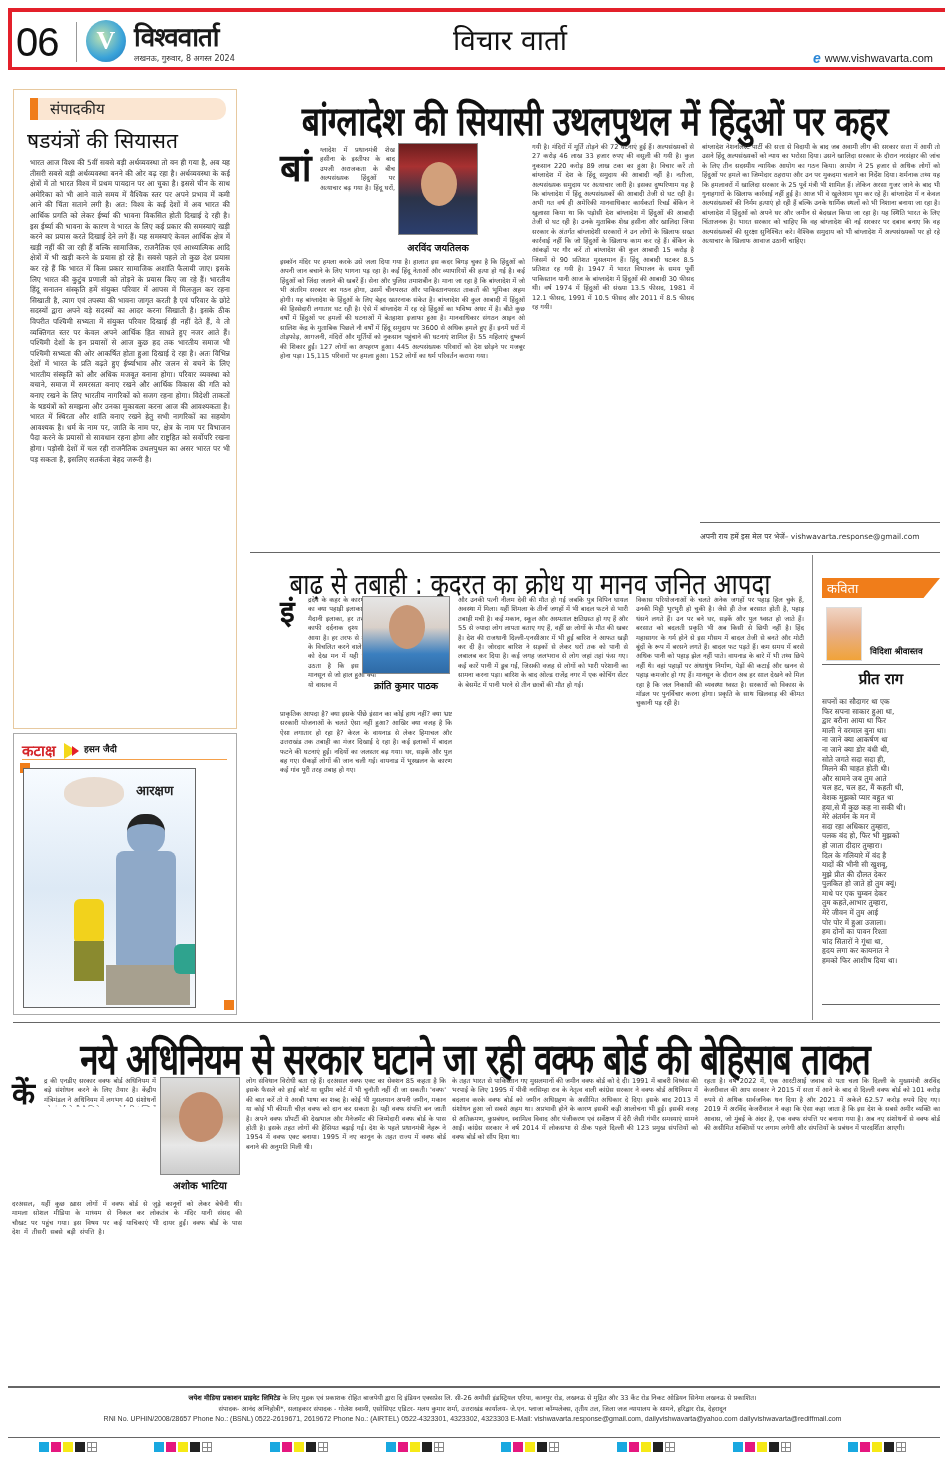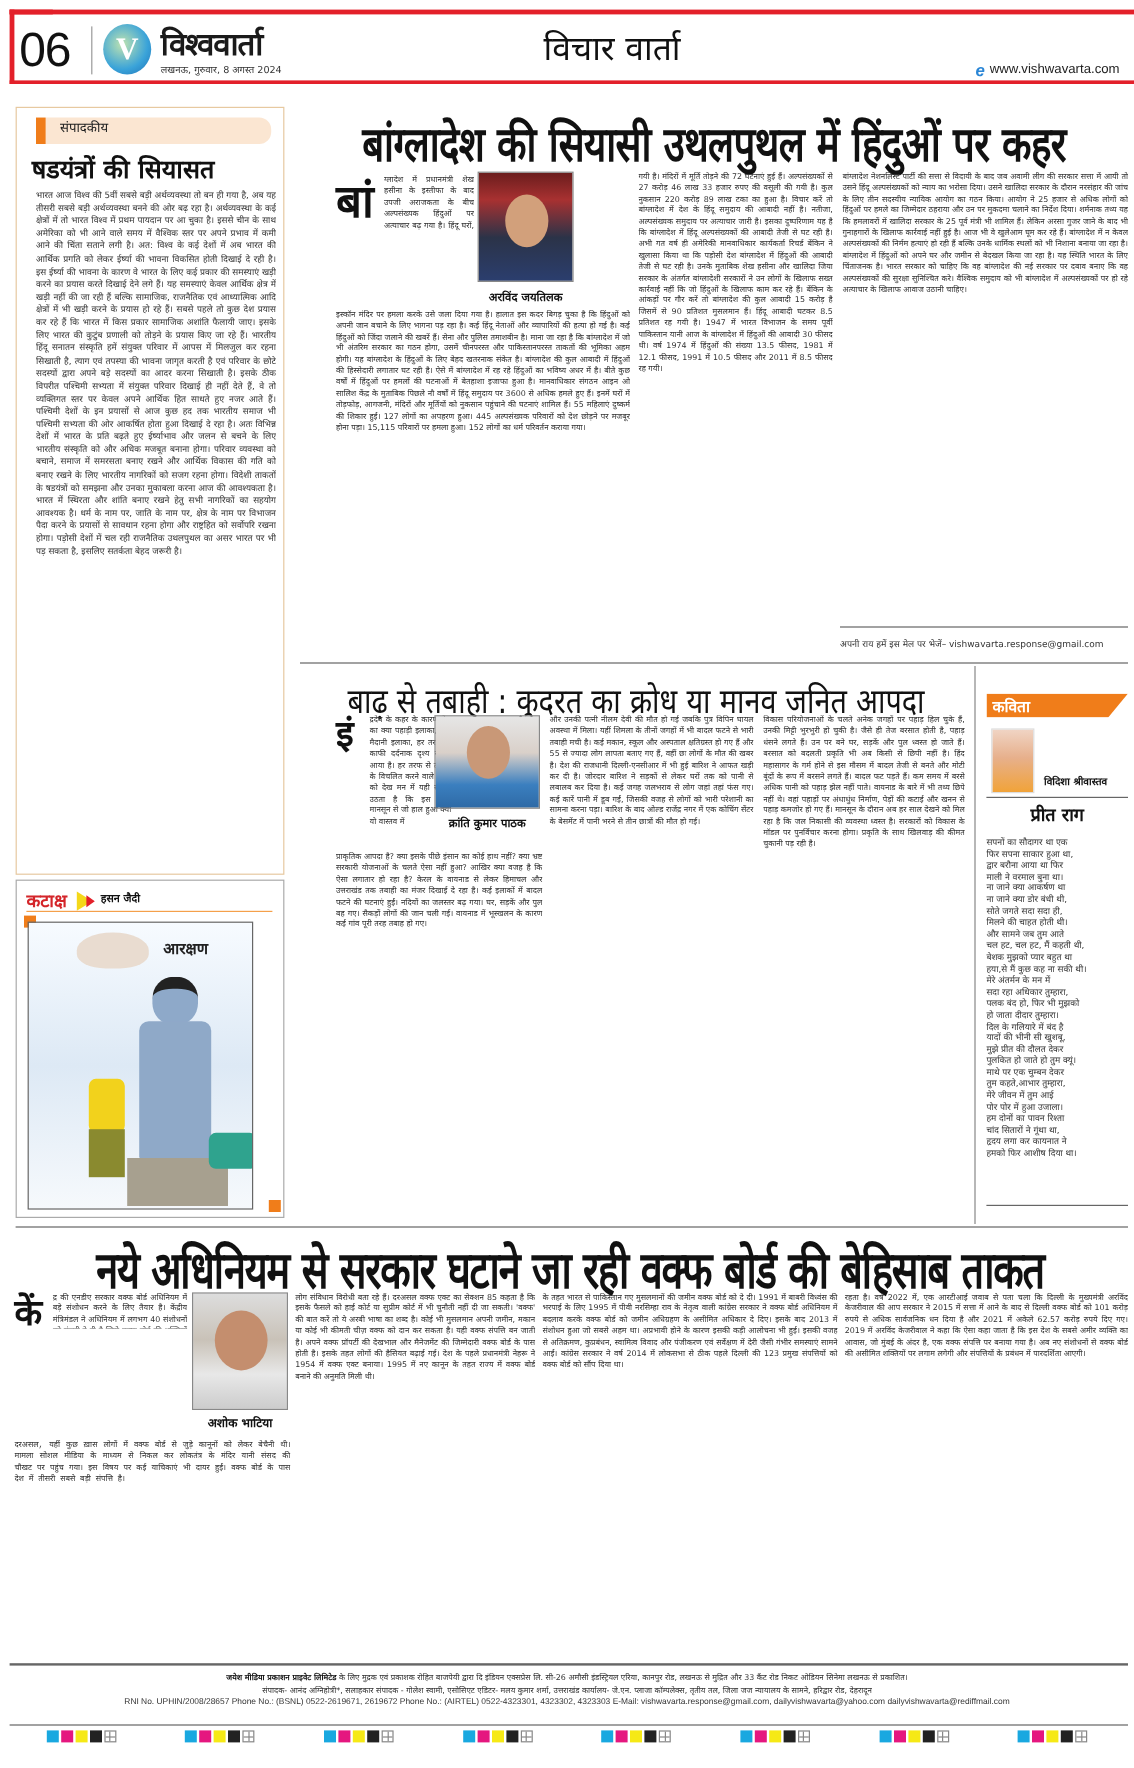--- a/index.html
+++ b/index.html
@@ -13,31 +13,31 @@
   .logo { left: 86px; top: 20px; width: 40px; height: 42px; border-radius: 50%; background: radial-gradient(circle at 40% 40%, #bfe3b0 0%, #3aa3d9 60%, #1d6fb5 100%); display:flex; align-items:center; justify-content:center; font-family:"Liberation Serif", serif; font-weight:bold; color:#fff; font-size:26px; }
   .brand { left: 134px; top: 18px; font-size: 26px; font-weight: bold; color: #1a1a1a; font-family: Liberation Sans, sans-serif; letter-spacing:-1px; }
   .dateline { left: 134px; top: 52px; font-size: 8px; color: #333; }
   .section { left: 400px; top: 20px; width: 220px; text-align: center; font-size: 28px; color: #111; }
   .web { right: 12px; top: 50px; font-size: 11px; color: #222; font-family: "Liberation Sans", sans-serif; display:flex; align-items:center; gap:4px; }
   .web .e { color:#2a86d6; font-style: italic; font-weight:bold; font-size:14px; }
   
   .edbox { left: 13px; top: 89px; width: 224px; height: 640px; border: 1px solid #e7c9a0; background: #fff; }
   .edhead { left: 30px; top: 98px; width: 196px; height: 22px; background: #fbe6d2; border-radius: 0 10px 10px 0; }
   .edhead .bar { position:absolute; left:0; top:0; width:8px; height:22px; background:#f07d1a; }
-  .edhead span { position:absolute; left:20px; top:0px; font-size:11px; color:#222;font-family:Liberation Serif, serif; }
-  .edtitle { left: 13px; top: 126px; width: 179px; text-align:center; font-size: 21px; font-weight: bold; color:#111; }
+  .edhead span { position:absolute; left:20px; top:0px; font-size:15px; color:#222;font-family:Liberation Serif, serif; }
+  .edtitle { left: 13px; top: 126px; width: 179px; text-align:center; font-size: 21px; font-weight: normal; color:#111; }
   .edbody { left: 30px; top: 158px; width: 200px; font-size: 7.3px; line-height: 10.6px; color:#333; text-align: justify; font-family:"DejaVu Sans", sans-serif; }
   
   .katbox { left: 13px; top: 733px; width: 224px; height: 282px; border: 1px solid #aaa; }
   .kattitle { left: 22px; top: 740px; font-size: 15px; color: #d4252a; font-weight: bold; }
   .katarrow { left: 64px; top: 743px; width:0; height:0; border-top:8px solid transparent; border-bottom:8px solid transparent; border-left:13px solid #f4d81a; }
   .katarrow2 { left: 72px; top: 746px; width:0; height:0; border-top:5px solid transparent; border-bottom:5px solid transparent; border-left:7px solid #e3202a; }
   .katauthor { left: 84px; top: 742px; font-size: 9px; color: #111; font-weight:bold; }
   .katline { left: 22px; top: 759px; width: 205px; height: 1px; background: #f5a04a; }
-  .cartoon { left: 23px; top: 768px; width: 188px; height: 240px; border: 1px solid #666; background: linear-gradient(180deg,#f7fbff 0%, #dde9f5 50%, #f6f9fc 100%); overflow:hidden;padding-left:21px; }
+  .cartoon { left: 23px; top: 768px; width: 173px; height: 240px; border: 1px solid #666; background: linear-gradient(180deg,#f7fbff 0%, #dde9f5 50%, #f6f9fc 100%); overflow:hidden;padding-left:21px; }
   .cartoon .cap { position:absolute; left:112px; top:12px; font-size:13px; font-weight:bold; color:#222; }
   .statue-head { position:absolute; left:103px; top:45px; width:38px; height:40px; border-radius:45%; background:#8ea9c9; border-top:10px solid #222; }
   .statue-body { position:absolute; left:92px; top:82px; width:60px; height:115px; background:#8fa9c8; border-radius:8px 8px 2px 2px; }
   .statue-base { position:absolute; left:82px; top:196px; width:84px; height:40px; background:#a7a08f; }
   .man1 { position:absolute; left:50px; top:130px; width:30px; height:45px; background:#f2d21c; border-radius:6px; }
   .man1legs { position:absolute; left:50px; top:172px; width:30px; height:40px; background:#8a8a2f; }
   .man2 { position:absolute; left:150px; top:175px; width:40px; height:30px; background:#2fa38e; border-radius:6px; }
   .bird { position:absolute; left:40px; top:8px; width:60px; height:30px; background:#e9dcd0; border-radius:50% 50% 40% 40%; }
   .orangecorner1 { left:20px; top:763px; width:10px; height:10px; background:#f07d1a; }
   .orangecorner2 { left:224px; top:1000px; width:10px; height:10px; background:#f07d1a; }
@@ -48,21 +48,21 @@
   .photo { background: linear-gradient(180deg,#6b1d1d 0%, #a83131 25%, #2b3348 60%, #2b3e6e 100%); border:1px solid #888; }
   .face { position:absolute; border-radius:50%; background:#d2a07b; }
   .caption { font-size: 9.5px; font-weight: bold; color:#111; text-align:center; }
   .hr { height: 1px; background: #666; }
   .vr { width: 1px; background: #888; }
   .email-note { left: 700px; top: 531px; font-size: 7.5px; color:#333; }
   
   .h2 { left: 250px; top: 563px; width: 560px; text-align:center; font-size: 24px; color:#111; transform: scaleY(1.2); transform-origin: top; }
   
   .kavita { left: 822px; top: 578px; width: 118px; height: 20px; background: #f07d1a; clip-path: polygon(0 0,100% 0,86% 100%,0 100%); }
-  .kavita span { position:absolute; left: 5px; top: 1px; font-size: 13px; color:#fff; font-weight:bold; }
+  .kavita span { position:absolute; left: 5px; top: 1px; font-size: 13px; color:#fff; font-weight:normal; }
   .poet-photo { left: 826px; top: 607px; width: 36px; height: 54px; background: linear-gradient(180deg,#f0d4c4 0%, #e7b08c 45%, #f1a339 100%); border:1px solid #ddd; }
   .poet-name { left: 870px; top: 645px; font-size: 8.5px; color:#111; font-weight:bold; }
   .poem-title { left: 822px; top: 668px; width: 118px; text-align:center; font-size: 15px; font-weight: bold; color:#111; }
   .poem { left: 822px; top: 697px; width: 118px; font-size: 7.3px; line-height: 9.6px; color:#333; }
   
   .h3 { left: 10px; top: 1028px; width: 930px; text-align:center; font-size: 33px; font-weight:bold; color:#111; letter-spacing:-1px; transform: scaleY(1.3); transform-origin: top; }
   
   .footer { left: 0; top: 1393px; width: 945px; text-align: center; font-size: 6.6px; line-height: 10.5px; color:#333; }
   .footer b { color:#111; }
   .regmarks { left: 0; top: 1442px; width: 945px; display:flex; justify-content: space-around; padding: 0 10px; }

